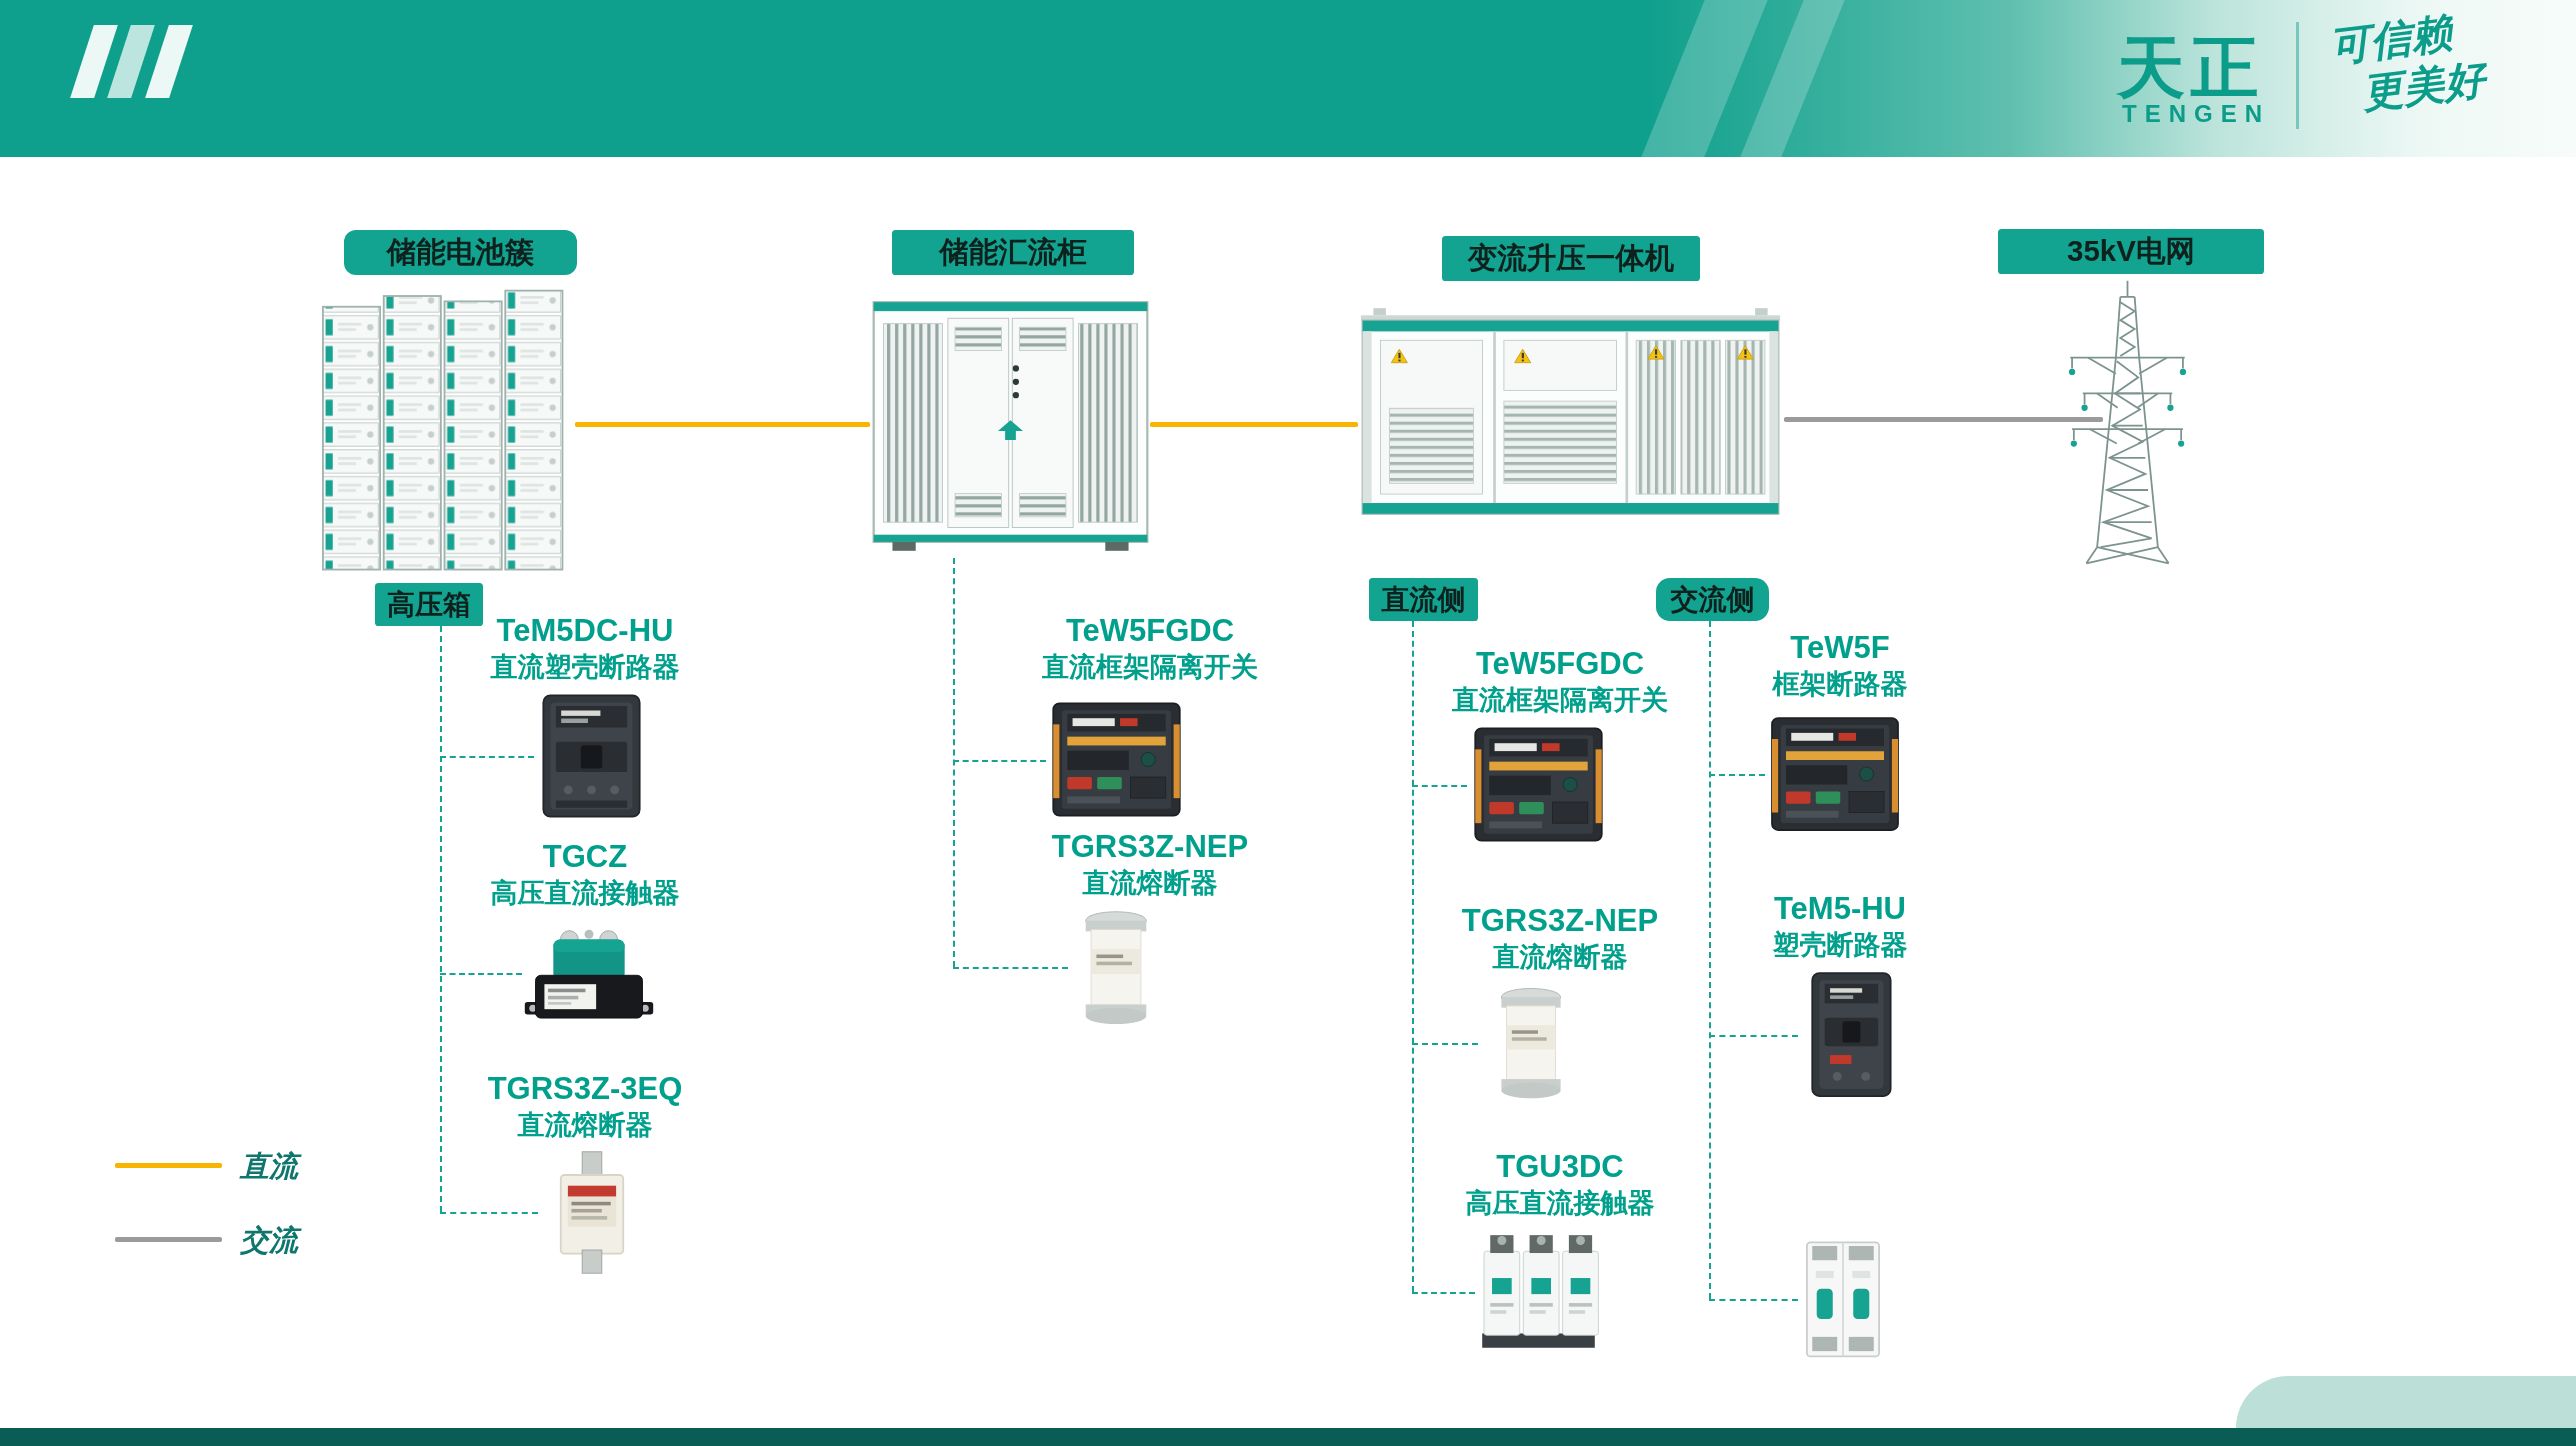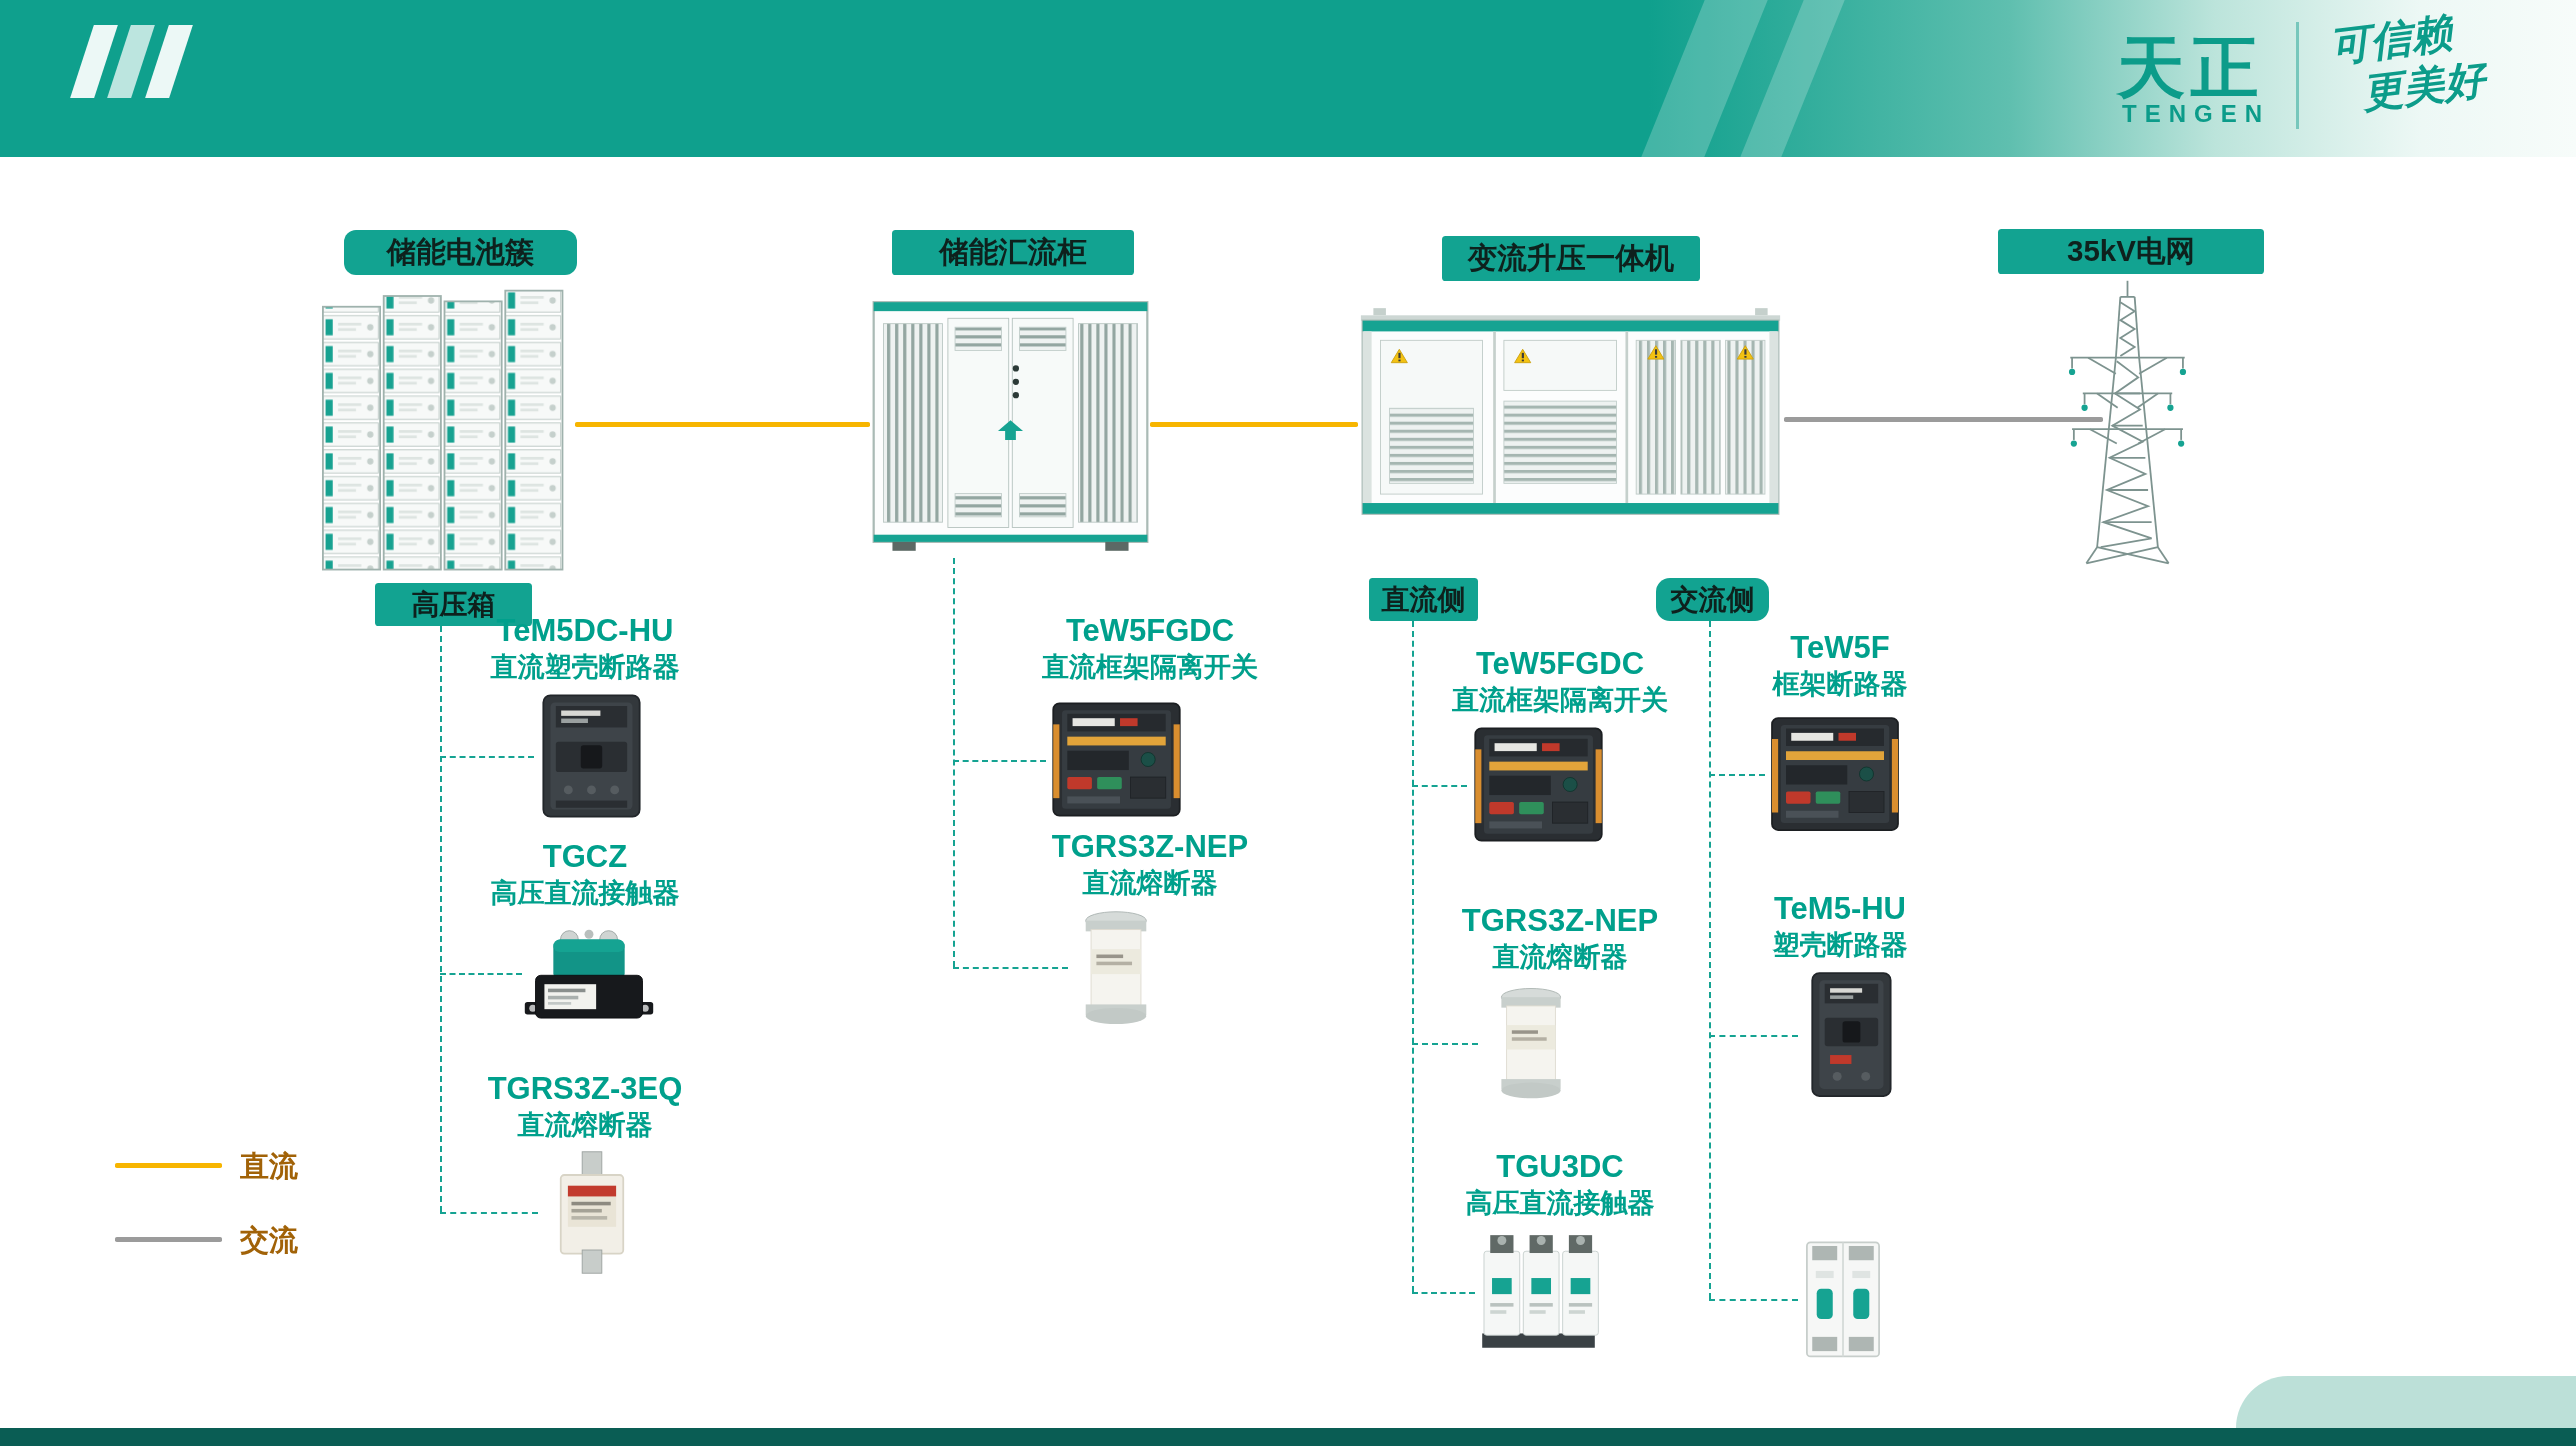--- a/index.html
+++ b/index.html
@@ -34,21 +34,21 @@
   
   .comp-text{position:absolute;text-align:center;color:#00A08C;font-weight:bold;}
   .comp-model{font-size:31px;line-height:38px;}
   .comp-desc{font-size:27px;line-height:34px;}
 
   
   .illus{position:absolute;}
   .illus svg{display:block;width:100%;height:100%;}
 
   
-  .legend-label{position:absolute;color:#a16207;font-weight:bold;font-size:29px;}
+  .legend-label{position:absolute;color:#0f766e;font-weight:bold;font-size:29px;font-style:italic;}
 
   
   .footer-bar{position:absolute;left:0;bottom:0;width:2576px;height:19px;background:#0A5D54;}
   .corner-curve{position:absolute;right:0;bottom:19px;width:340px;height:52px;background:#BCE0D8;border-top-left-radius:54px;}
 </style>
 </head>
 <body>
 
 <div class="page">
 
@@ -205,21 +205,21 @@
       <line x1="72" y1="200" x2="112" y2="200"></line>
       <line x1="69" y1="236" x2="115" y2="236"></line>
       <line x1="65" y1="272" x2="119" y2="272"></line>
       <line x1="58" y1="300" x2="46" y2="318"></line>
       <line x1="126" y1="300" x2="138" y2="318"></line>
       <line x1="58" y1="300" x2="138" y2="318"></line>
       <line x1="126" y1="300" x2="46" y2="318"></line>
     </svg>
   </div>
 
-  <div class="tag small" style="left:375px;top:583px;width:157px;height:43px;">高压箱</div>
+  <div class="tag small" style="left:375px;top:583px;width:108px;height:43px;">高压箱</div>
   <div class="tag small" style="left:1369px;top:578px;width:109px;height:43px;">直流侧</div>
   <div class="tag small" style="left:1656px;top:578px;width:113px;height:43px;border-radius:14px;">交流侧</div>
 
   <div class="v-dash" style="left:440px;top:626px;height:586px;"></div>
   <div class="h-dash" style="left:440px;top:756px;width:94px;"></div>
   <div class="h-dash" style="left:440px;top:973px;width:82px;"></div>
   <div class="h-dash" style="left:440px;top:1212px;width:98px;"></div>
 
   <div class="v-dash" style="left:953px;top:558px;height:409px;"></div>
   <div class="h-dash" style="left:953px;top:760px;width:93px;"></div>

